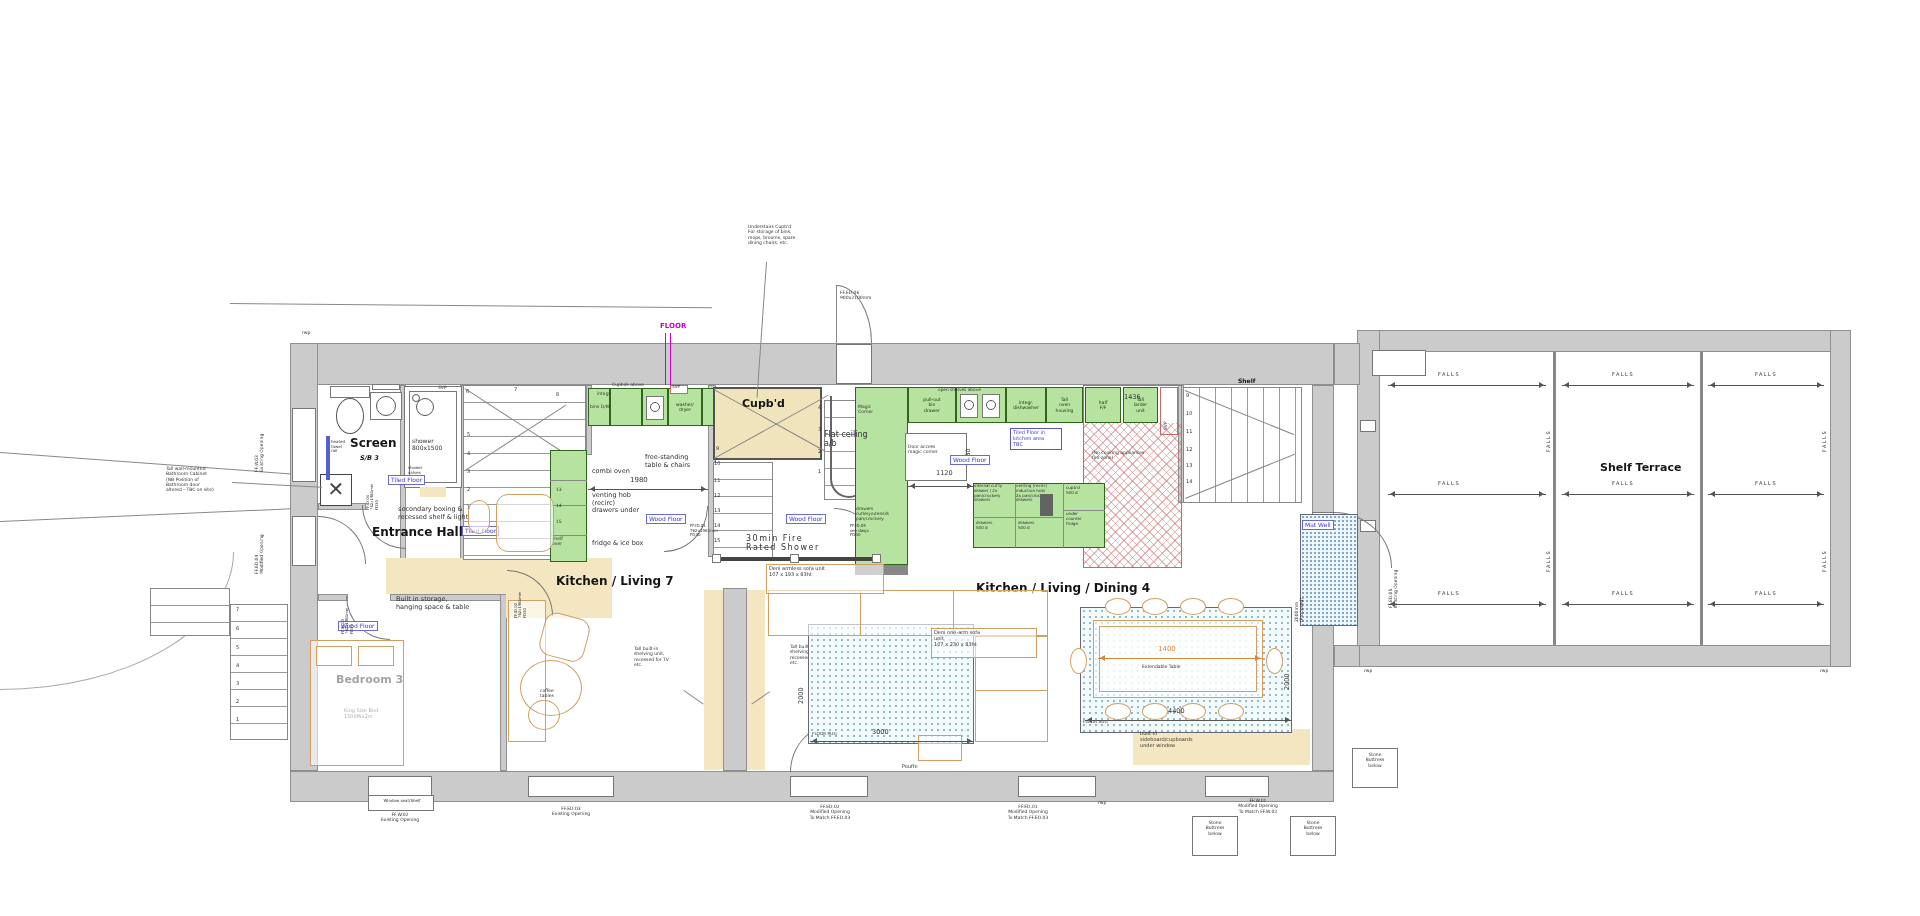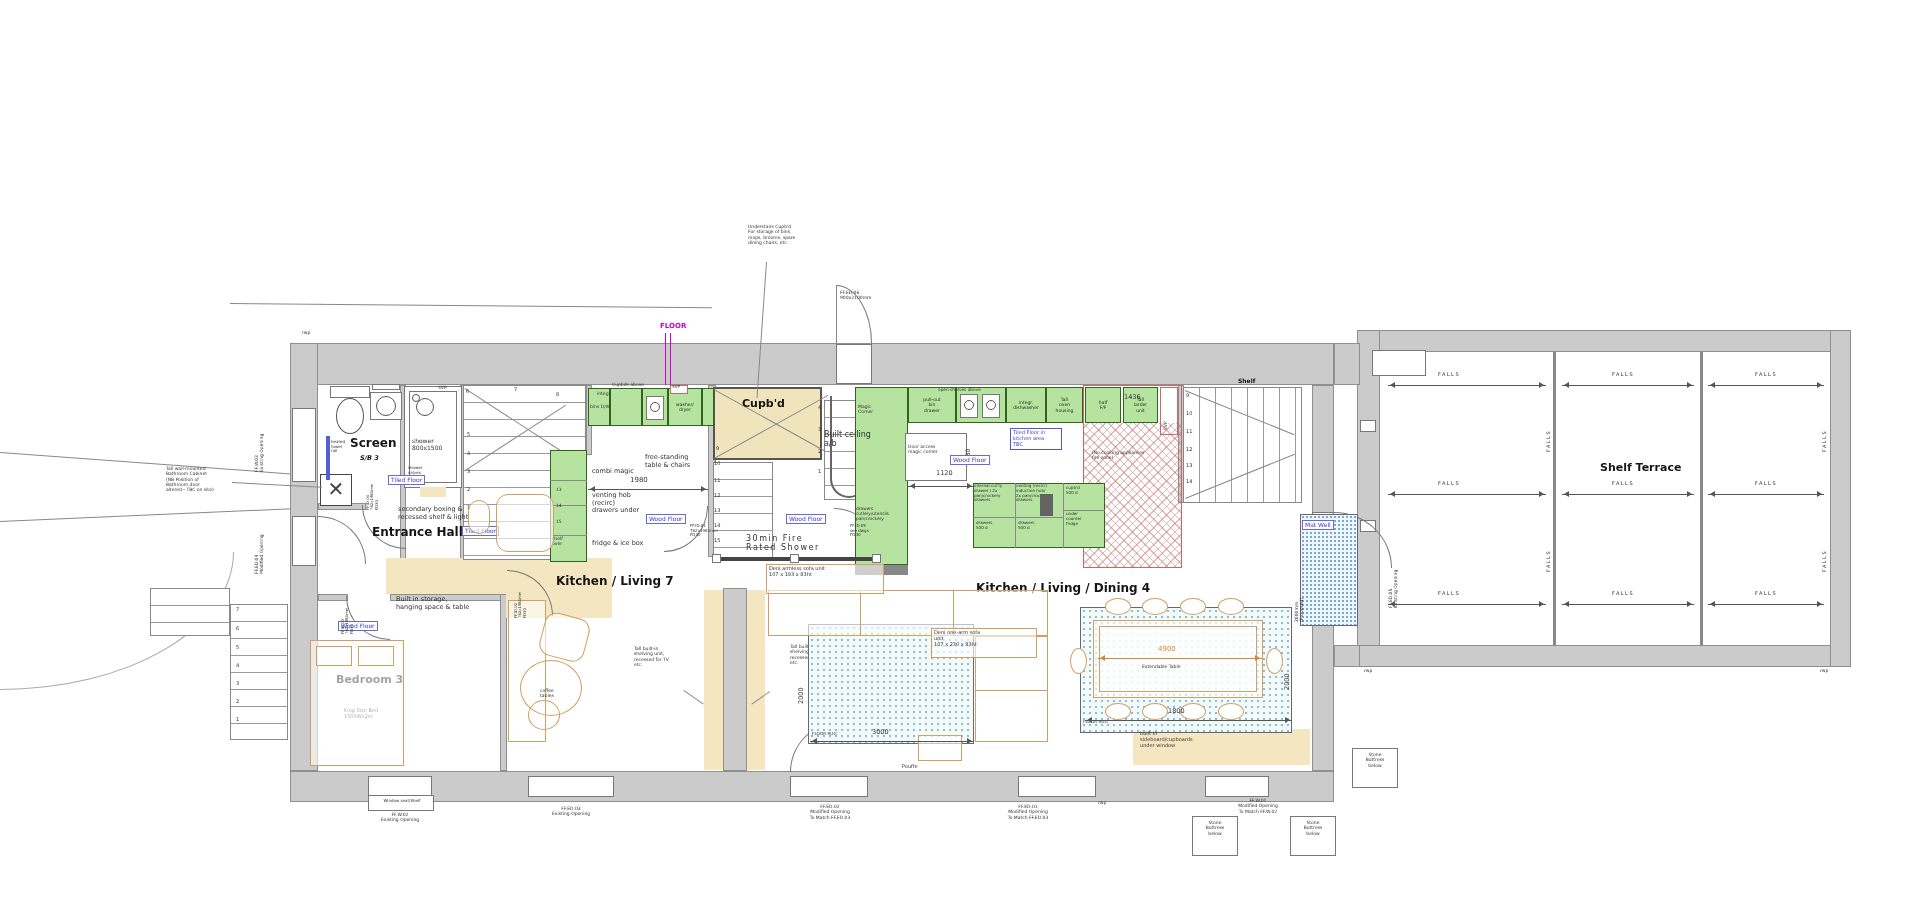--- a/index.html
+++ b/index.html
@@ -188,21 +188,21 @@
     <div class="el text" style="left: 590px; top: 404px; font-size: 4.5px;">bins D/W</div>
     <div class="el green" style="left: 550px; top: 450px; width: 37px; height: 112px;"></div>
     <div class="el line" style="left: 550px; top: 480px; width: 37px; height: 1px;"></div>
     <div class="el line" style="left: 550px; top: 505px; width: 37px; height: 1px;"></div>
     <div class="el line" style="left: 550px; top: 535px; width: 37px; height: 1px;"></div>
     <div class="el text" style="left: 552px; top: 536px; font-size: 4.5px;">shelf
 over</div>
     <div class="el text" style="left: 556px; top: 487px; font-size: 4.5px;">13</div>
     <div class="el text" style="left: 556px; top: 503px; font-size: 4.5px;">14</div>
     <div class="el text" style="left: 556px; top: 519px; font-size: 4.5px;">15</div>
-    <div class="el text" style="left: 592px; top: 468px; font-size: 6.5px;">combi magic</div>
+    <div class="el text" style="left: 592px; top: 468px; font-size: 6.5px;">combi oven</div>
     <div class="el text" style="left: 630px; top: 476px; font-size: 7px;">1980</div>
     <div class="el dline" style="left: 588px; top: 489px; width: 120px; height: 1px;"></div>
     <div class="el ntext" style="left: 592px; top: 492px; width: 84px; font-size: 6.5px;">venting hob
 (recirc)
 drawers under</div>
     <div class="el text" style="left: 592px; top: 540px; font-size: 6.5px;">fridge &amp; ice box</div>
     <div class="el ntext" style="left: 645px; top: 454px; width: 72px; font-size: 6.5px;">free-standing
 table &amp; chairs</div>
     <div class="el text b magenta" style="left: 660px; top: 322px; font-size: 7px;">FLOOR</div>
     <div class="el mline" style="left: 665px; top: 333px; width: 1px; height: 52px;"></div>
@@ -291,21 +291,21 @@
     <div class="el badge" style="left: 462px; top: 526px;">Tiled Floor</div>
     <div class="el ntext" style="left: 396px; top: 596px; width: 112px; font-size: 6.5px;">Built in storage,
 hanging space &amp; table</div>
     <div class="el text b" style="left: 336px; top: 674px; font-size: 11px;">Bedroom 3</div>
     <div class="el ntext" style="left: 344px; top: 708px; width: 62px; font-size: 5px;">King Size Bed
 1500Wx2m</div>
     <div class="el badge" style="left: 338px; top: 621px;">Wood Floor</div>
     <div class="el text b" style="left: 556px; top: 574px; font-size: 12px;">Kitchen / Living 7</div>
     <div class="el badge" style="left: 646px; top: 514px;">Wood Floor</div>
     <div class="el text b" style="left: 742px; top: 398px; font-size: 11px;">Cupb'd</div>
-    <div class="el ntext" style="left: 824px; top: 430px; width: 60px; font-size: 8px;">Built ceiling
+    <div class="el ntext" style="left: 824px; top: 430px; width: 60px; font-size: 8px;">Flat ceiling
 a/b</div>
     <div class="el badge" style="left: 786px; top: 514px;">Wood Floor</div>
     <div class="el ntext ls" style="left: 746px; top: 534px; width: 110px; font-size: 8px;">30min Fire
 Rated Shower</div>
     <div class="el line" style="left: 716px; top: 557px; width: 164px; height: 4px; background: rgb(68, 68, 68);"></div>
     <div class="el white" style="left: 712px; top: 554px; width: 9px; height: 9px;"></div>
     <div class="el white" style="left: 790px; top: 554px; width: 9px; height: 9px;"></div>
     <div class="el white" style="left: 872px; top: 554px; width: 9px; height: 9px;"></div>
     <div class="el ntext" style="left: 690px; top: 524px; width: 52px; font-size: 4px;">FF.ID.01
 762x1981mm
@@ -354,34 +354,34 @@
     <div class="el furn" style="left: 918px; top: 735px; width: 44px; height: 26px;"></div>
     <div class="el text" style="left: 902px; top: 764px; font-size: 5px;">Pouffe</div>
     <div class="el text rot" style="left: 798px; top: 704px; width: 44px; font-size: 6.5px;">2000</div>
     <div class="el text" style="left: 872px; top: 729px; font-size: 6.5px;">3000</div>
     <div class="el dline" style="left: 810px; top: 741px; width: 164px; height: 1px;"></div>
     <div class="el text" style="left: 812px; top: 732px; font-size: 4.2px;">FLOOR RUG</div>
     <div class="el rug" style="left: 1080px; top: 607px; width: 212px; height: 126px;"></div>
     <div class="el furn" style="left: 1093px; top: 620px; width: 170px; height: 78px;"></div>
     <div class="el furn" style="left: 1099px; top: 626px; width: 158px; height: 66px;"></div>
     <div class="el text" style="left: 1142px; top: 664px; font-size: 4.5px;">Extendable Table</div>
-    <div class="el text or" style="left: 1158px; top: 645px; font-size: 7px;">4900</div>
+    <div class="el text or" style="left: 1158px; top: 645px; font-size: 7px;">1400</div>
     <div class="el dlo" style="left: 1098px; top: 658px; width: 164px; height: 1px;"></div>
     <div class="el covl" style="left: 1105px; top: 598px; width: 26px; height: 17px;"></div>
     <div class="el covl" style="left: 1142px; top: 598px; width: 26px; height: 17px;"></div>
     <div class="el covl" style="left: 1180px; top: 598px; width: 26px; height: 17px;"></div>
     <div class="el covl" style="left: 1218px; top: 598px; width: 26px; height: 17px;"></div>
     <div class="el covl" style="left: 1105px; top: 703px; width: 26px; height: 17px;"></div>
     <div class="el covl" style="left: 1142px; top: 703px; width: 26px; height: 17px;"></div>
     <div class="el covl" style="left: 1180px; top: 703px; width: 26px; height: 17px;"></div>
     <div class="el covl" style="left: 1218px; top: 703px; width: 26px; height: 17px;"></div>
     <div class="el covl" style="left: 1070px; top: 648px; width: 17px; height: 26px;"></div>
     <div class="el covl" style="left: 1266px; top: 648px; width: 17px; height: 26px;"></div>
     <div class="el text" style="left: 1083px; top: 720px; font-size: 4.2px;">FLOOR RUG</div>
-    <div class="el text" style="left: 1168px; top: 708px; font-size: 6.5px;">1800</div>
+    <div class="el text" style="left: 1168px; top: 708px; font-size: 6.5px;">4400</div>
     <div class="el dline" style="left: 1085px; top: 720px; width: 207px; height: 1px;"></div>
     <div class="el text rot" style="left: 1284px; top: 690px; width: 44px; font-size: 6.5px;">2000</div>
     <div class="el ntext" style="left: 1140px; top: 731px; width: 110px; font-size: 5px;">built-in
 sideboard/cupboards
 under window</div>
     <div class="el mat" style="left: 1300px; top: 514px; width: 58px; height: 112px;"></div>
     <div class="el badge" style="left: 1302px; top: 520px;">Mat Well</div>
     <div class="el ntext rot" style="left: 1294px; top: 622px; width: 92px; font-size: 4.5px;">2000mm
 (Proposed)</div>
     <div class="el ntext rot" style="left: 1388px; top: 608px; width: 95px; font-size: 4.5px;">FF.ED.05

